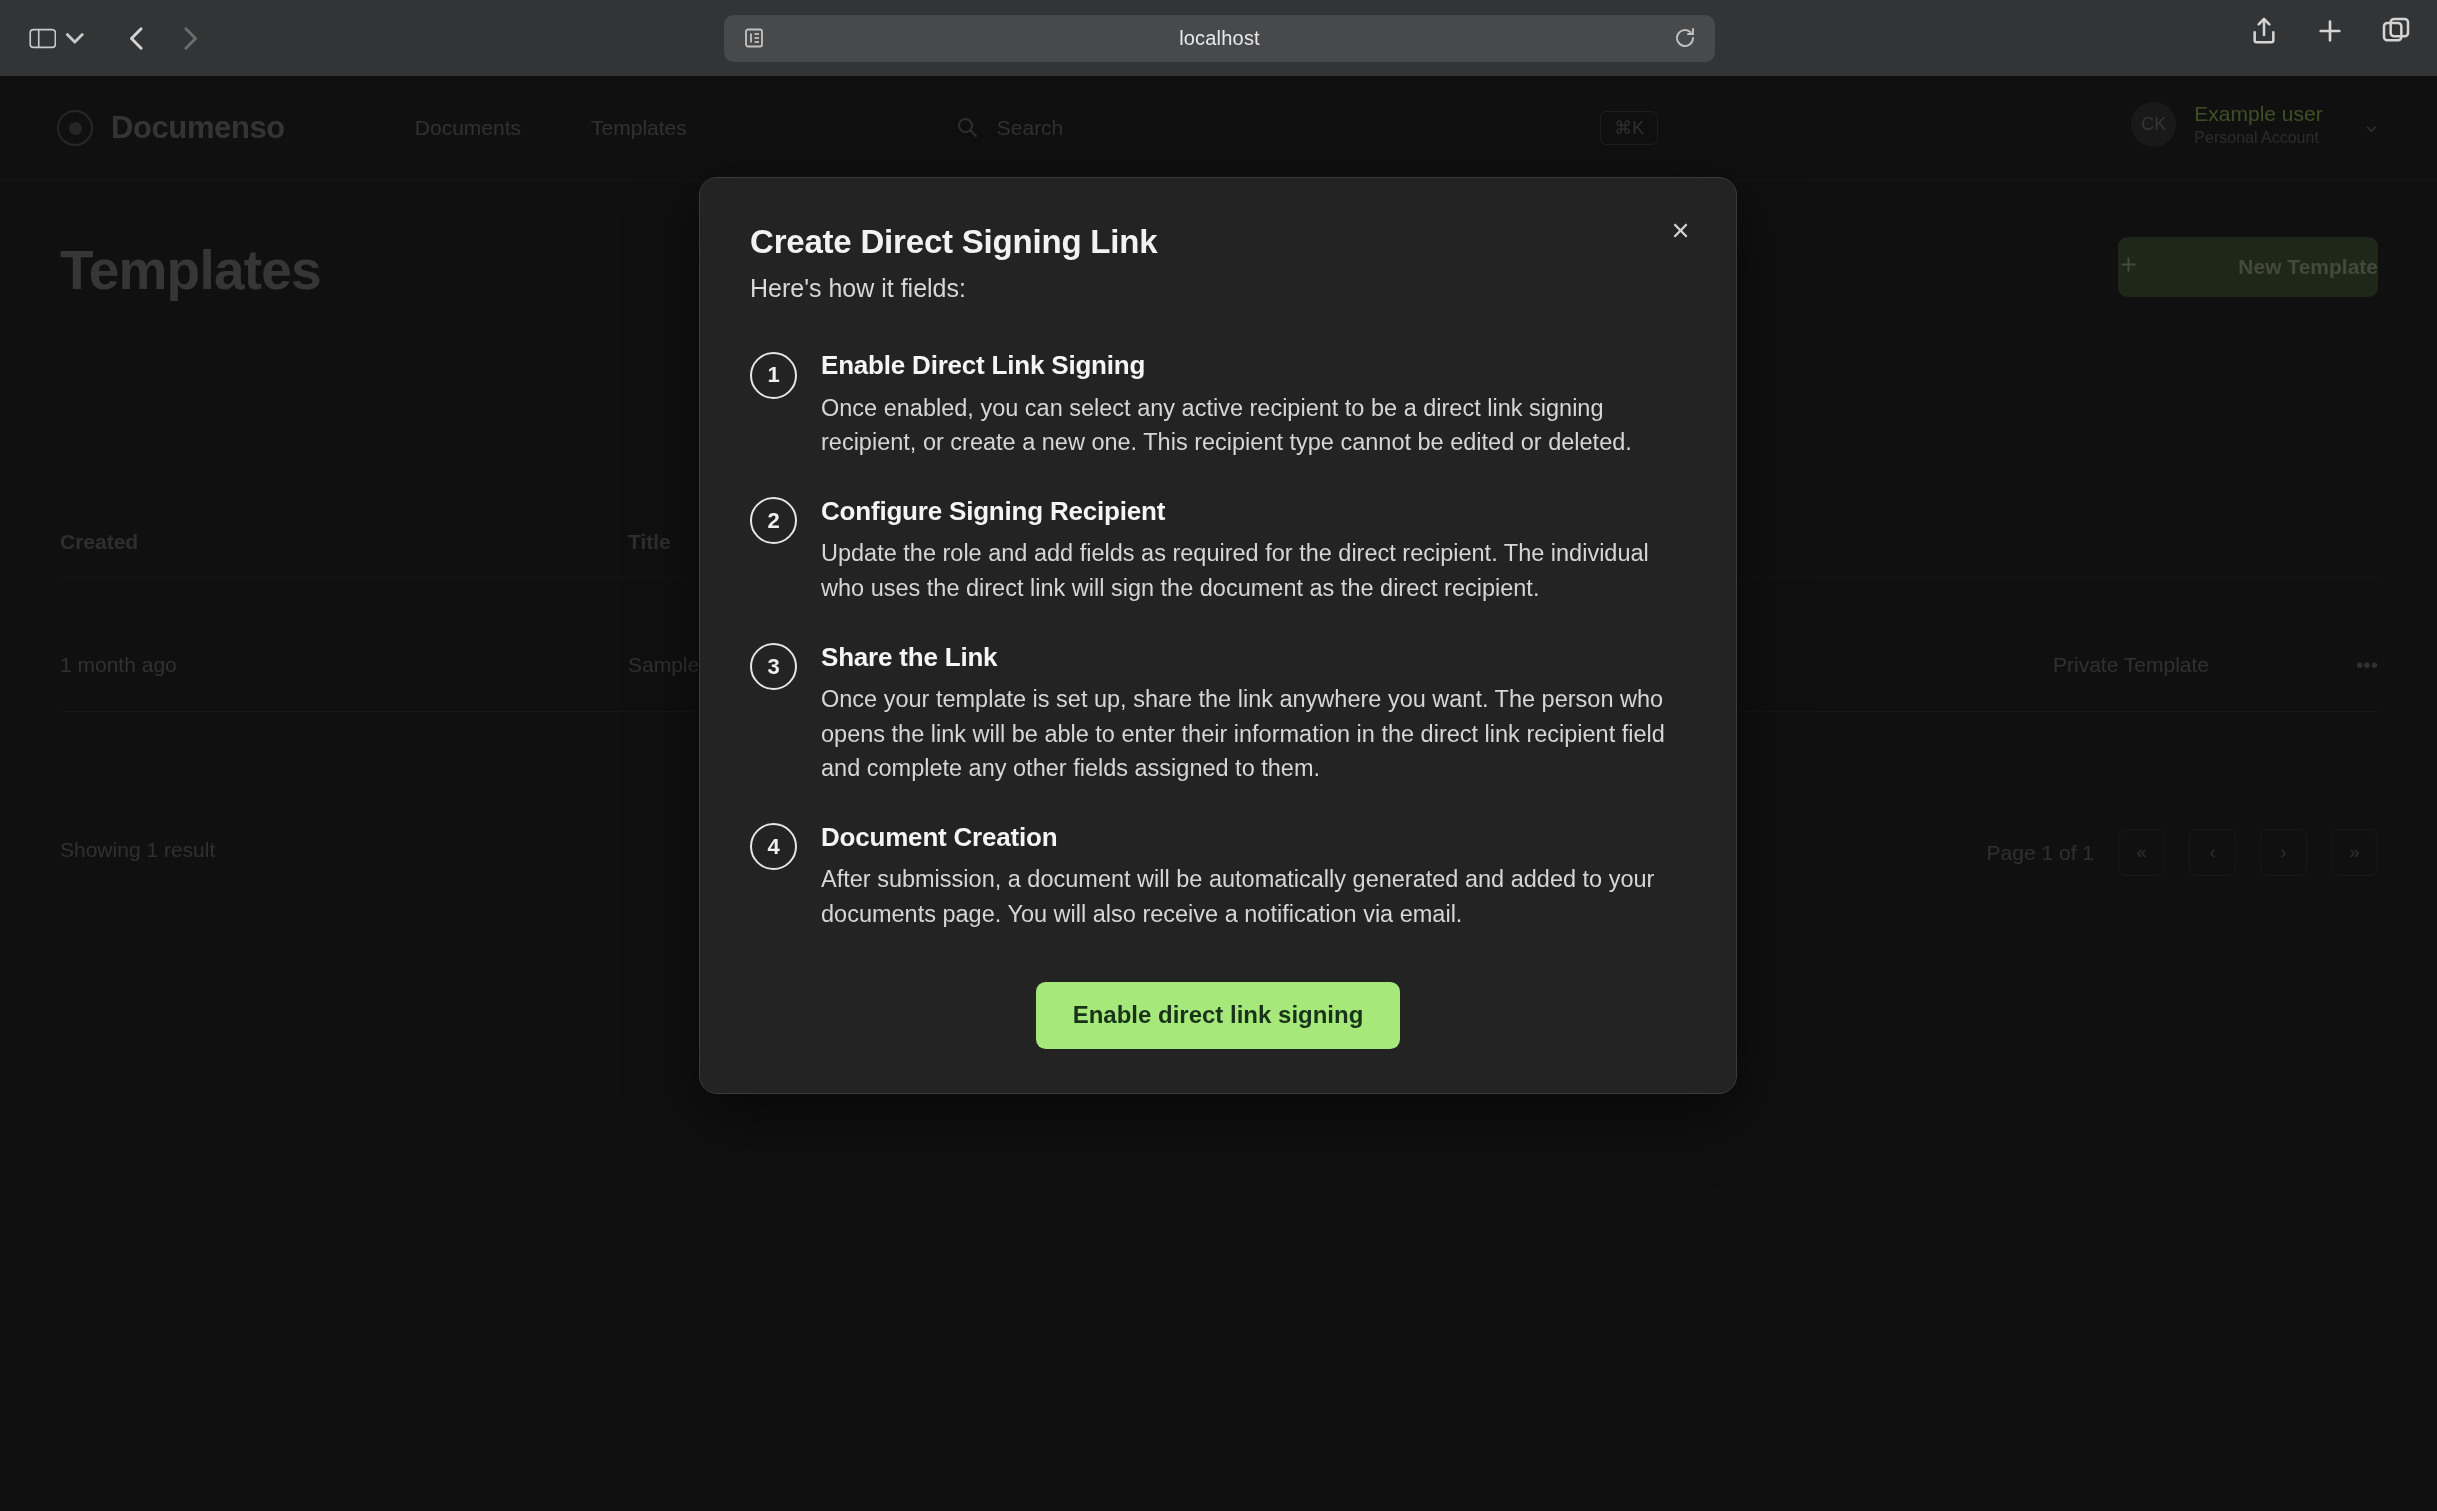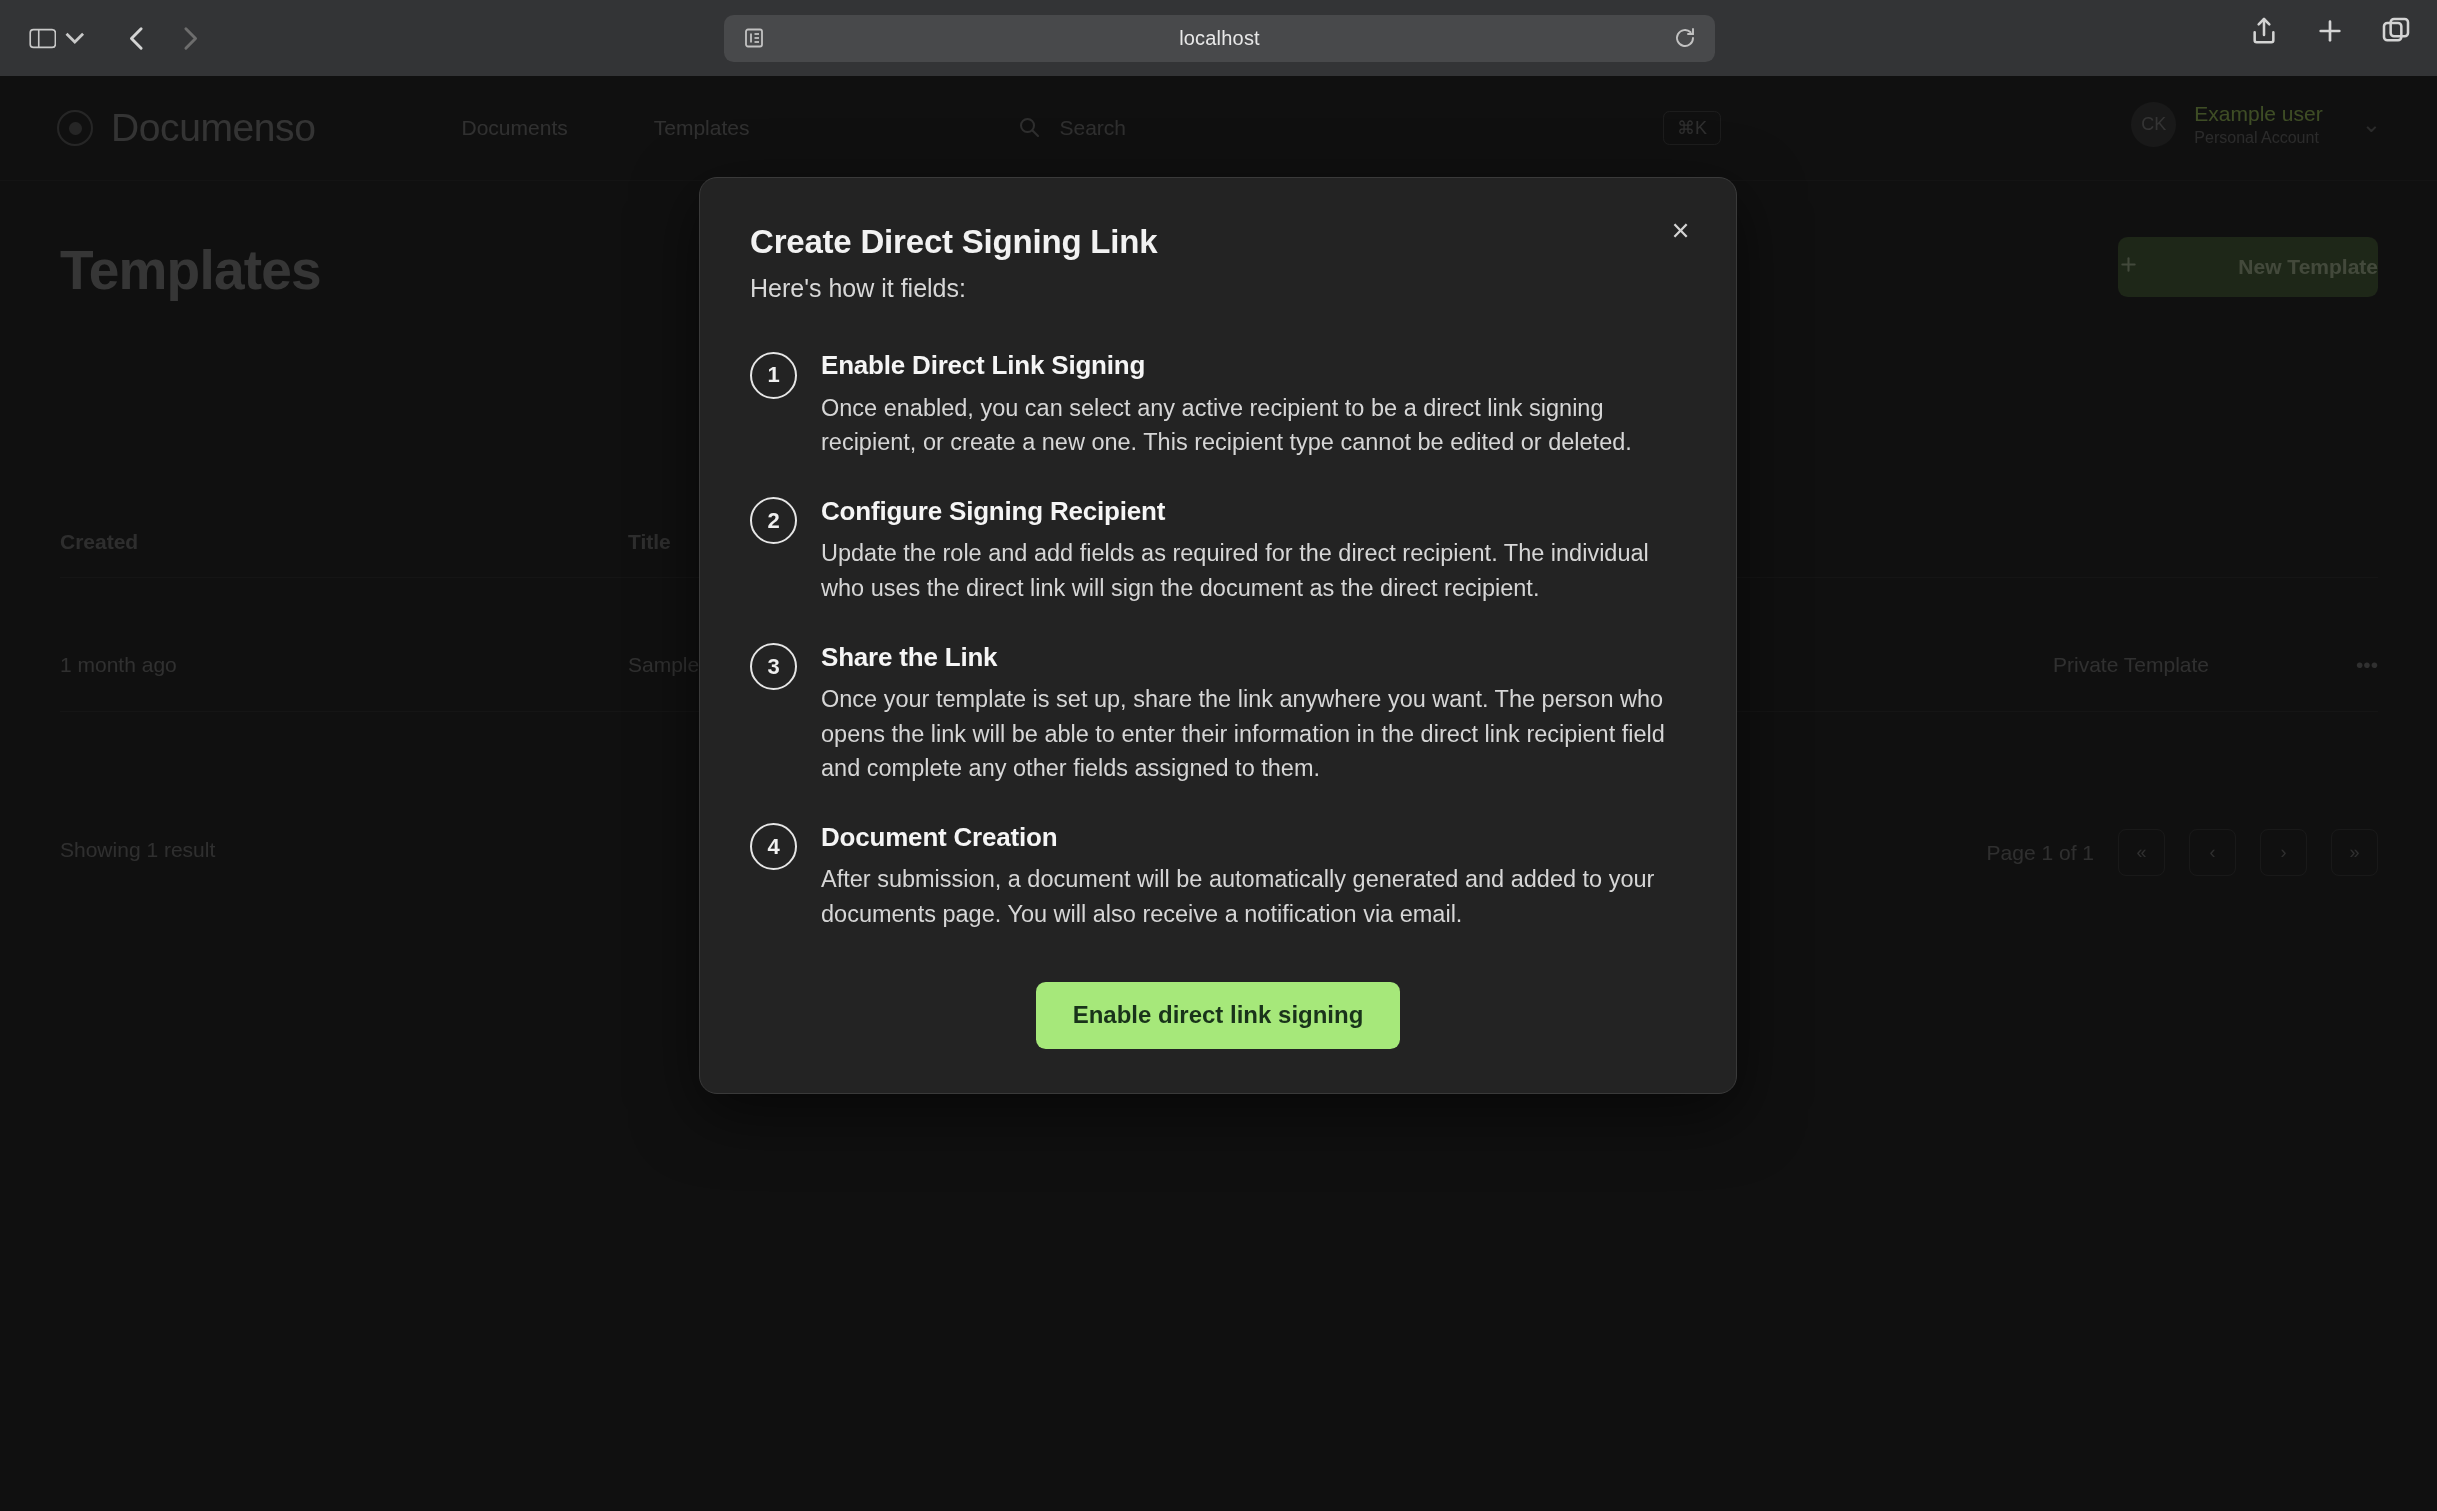--- a/index.html
+++ b/index.html
@@ -90,24 +90,24 @@
     border-bottom: 0.8px solid #2a2a2a;
   }
   .brand { display: flex; align-items: center; gap: 18px; }
   .brand-mark {
     width: 36px; height: 36px;
     border-radius: 50%;
     border: 2.4px solid #6a6a6a;
     display: flex; align-items: center; justify-content: center;
   }
   .brand-mark span { display:block; width: 13px; height: 13px; border-radius: 50%; background: #6a6a6a; }
-  .brand-name { color: #9a9a9a; font-size: 39px; font-weight: 400; letter-spacing: -0.4px; }
+  .brand-name { color: #9a9a9a; font-size: 31px; font-weight: 700; letter-spacing: -0.4px; }
 
   .app-nav { display: flex; align-items: center; gap: 70px; margin-left: 130px; }
-  .app-nav a { color: #8e8e8e; font-size: 21px; text-decoration: none; margin-left: 16px; }
+  .app-nav a { color: #8e8e8e; font-size: 21px; text-decoration: none; }
 
   .app-search {
     margin-left: 268px;
     display: flex; align-items: center; gap: 18px;
   }
   .app-search .search-label { color: #8a8a8a; font-size: 21px; }
   .kbd {
     margin-left: 519px;
     color: #8a8a8a;
     font-size: 18px;

